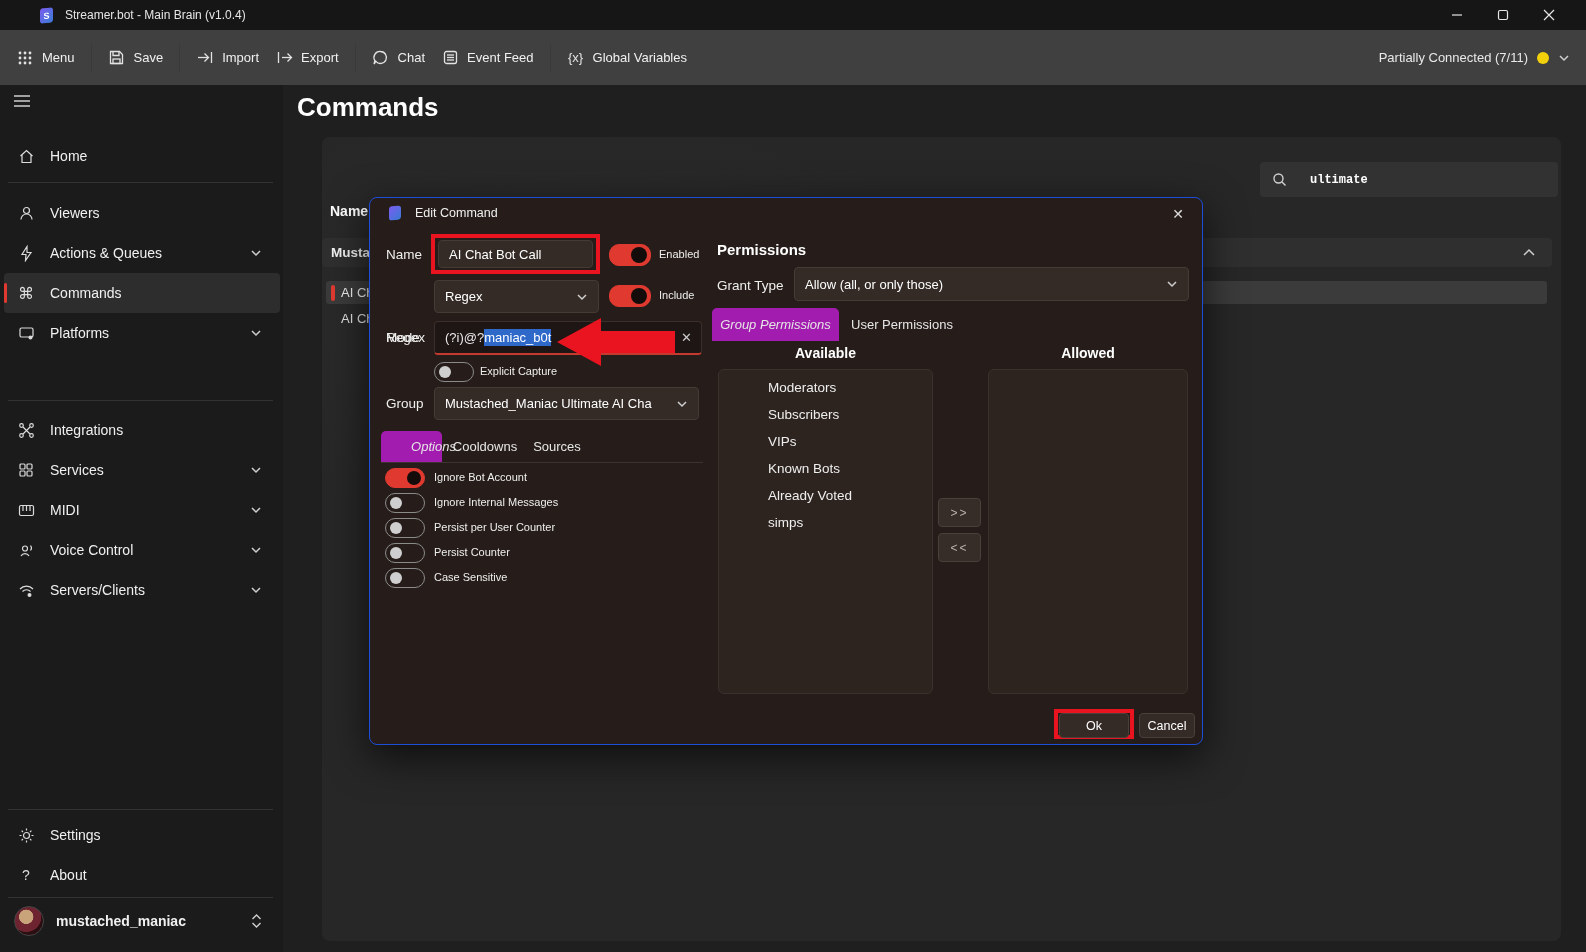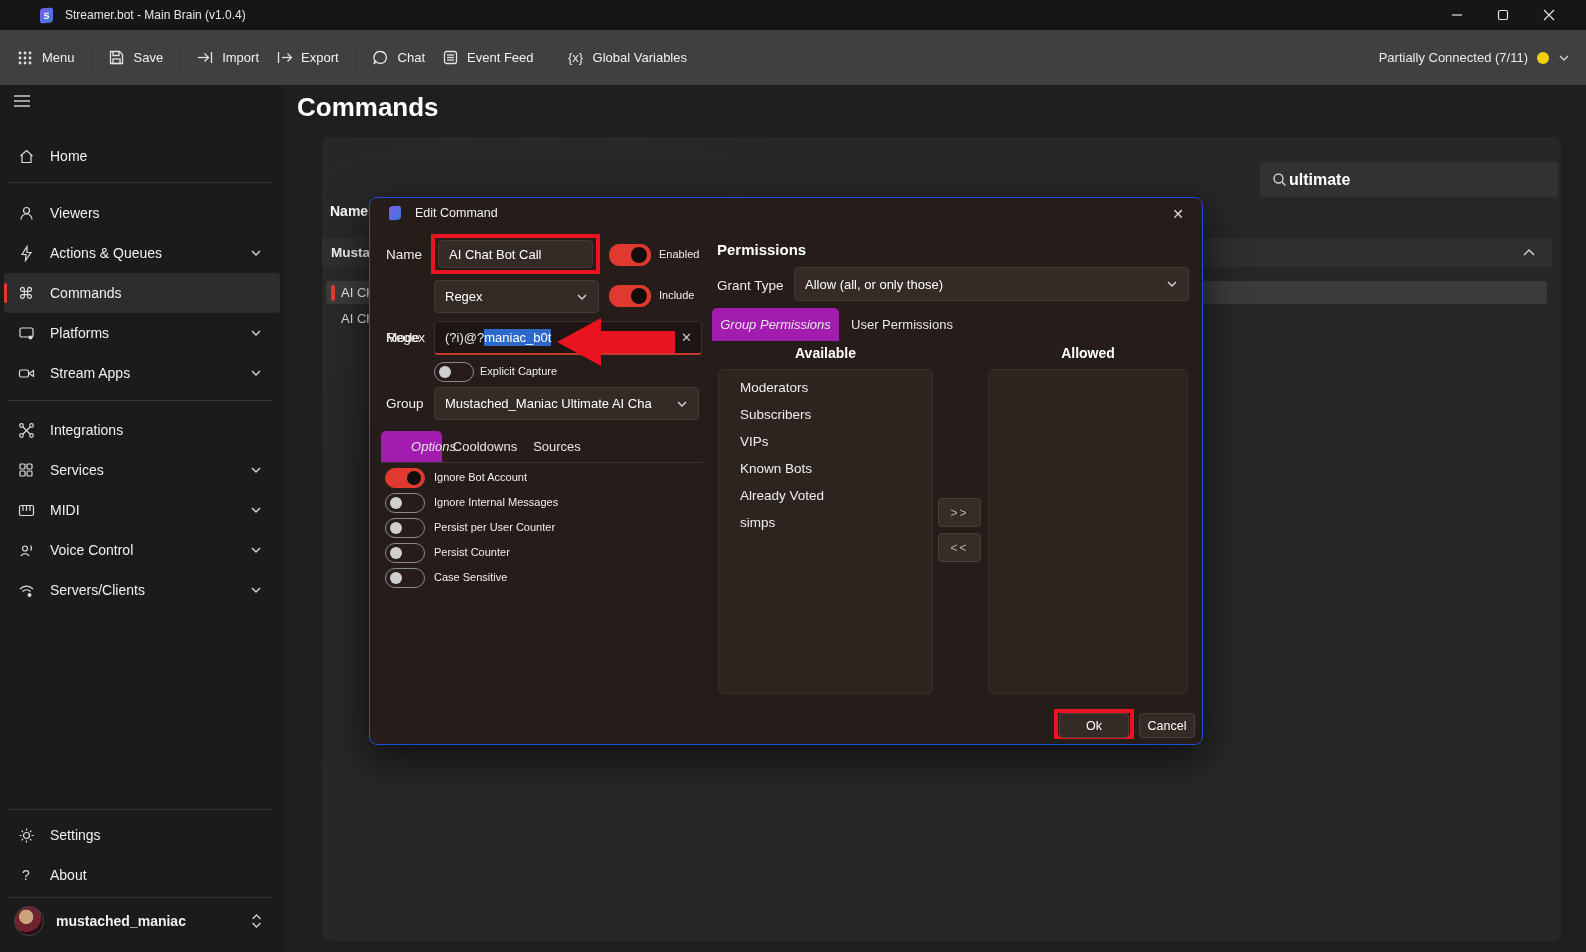--- a/index.html
+++ b/index.html
@@ -37,21 +37,21 @@
   .sdiv { position:absolute; left:8px; width:265px; height:1px; background:#333; }
 
   .avatar { width:30px; height:30px; border-radius:50%; margin-left:10px; background:radial-gradient(circle at 40% 35%,#c9a37a 0 28%,#6e2430 30% 60%,#2a0e12 62%); border:1px solid #444; }
   .acct-name { margin-left:12px; font-size:14px; font-weight:bold; color:#f0f0f0; }
 
   
   .main-title { position:absolute; left:297px; top:92px; font-size:26px; font-weight:700; color:#fff; }
   .panel { position:absolute; left:322px; top:137px; width:1239px; height:804px; background:radial-gradient(ellipse 600px 300px at 18% 22%, #2b2b2b, #272727 70%); border-radius:8px; }
   .searchbox { position:absolute; left:1260px; top:162px; width:298px; height:35px; background:#323232; border-radius:4px; display:flex; align-items:center; }
   .searchbox svg { margin-left:12px; stroke:#cfcfcf; fill:none; stroke-width:1.4; }
-  .searchbox input { background:transparent; border:none; outline:none; color:#fff; font-size:16px; font-weight:700; margin-left:2px; width:230px; font-family:Liberation Sans, sans-serif; }
+  .searchbox input { background:transparent; border:none; outline:none; color:#fff; font-size:12px; font-weight:700; margin-left:23px; width:230px; font-family:Liberation Mono, monospace; }
   .col-header { position:absolute; left:330px; top:203px; font-size:14px; font-weight:700; color:#fff; }
   .group-row { position:absolute; left:322px; top:238px; width:1230px; height:29px; background:#2f2f2f; border-radius:4px; display:flex; align-items:center; }
   .group-row .gtext { margin-left:9px; font-size:13.5px; font-weight:700; color:#f2f2f2; }
   .group-row .gchev { position:absolute; right:16px; }
   .sel-row { position:absolute; left:326px; top:281px; width:1221px; height:23px; background:#3b3b3b; border-radius:3px; display:flex; align-items:center; }
   .rowbar { width:4px; height:16px; border-radius:2px; background:#e03a30; margin-left:5px; }
   .rowtext { margin-left:6px; font-size:13px; color:#f0f0f0; }
   .plain-row { position:absolute; left:341px; top:311px; font-size:13px; color:#e3e3e3; }
 
   
@@ -262,32 +262,20 @@
             <rect x="2" y="3" width="13" height="9" rx="1.5"></rect>
             <circle cx="12.5" cy="12.5" r="2" fill="#dcdcdc" stroke="none"></circle>
           </svg>
         </span>
       <span class="slabel">Platforms</span>
       <svg class="schev chevsvg" viewBox="0 0 12 12">
           <polyline points="2,4 6,8 10,4"></polyline>
         </svg>
     </div>
 
-    <div class="side-item" style="top:268px">
-      <span class="sicon">
-          <svg width="17" height="17" viewBox="0 0 17 17">
-            <rect x="1.5" y="5" width="9" height="7" rx="1.5"></rect>
-            <path d="M11 8.5 L15.5 5.5 V11.5 z"></path>
-          </svg>
-        </span>
-      <span class="slabel">Stream Apps</span>
-      <svg class="schev chevsvg" viewBox="0 0 12 12">
-          <polyline points="2,4 6,8 10,4"></polyline>
-        </svg>
-    </div>
     <div class="sdiv" style="top:315px"></div>
 
     <div class="side-item" style="top:325px">
       <span class="sicon">
           <svg width="17" height="17" viewBox="0 0 17 17">
             <circle cx="3.5" cy="3.5" r="1.8"></circle>
             <circle cx="13.5" cy="3.5" r="1.8"></circle>
             <circle cx="3.5" cy="13.5" r="1.8"></circle>
             <circle cx="13.5" cy="13.5" r="1.8"></circle>
             <path d="M5 5 L12 12 M12 5 L5 12"></path>
@@ -498,21 +486,21 @@
     <div class="dtab selected" style="left:342px;top:110px;width:127px;height:33px;">
         <span>Group Permissions</span>
       </div>
     <div class="dtab" style="left:477px;top:110px;width:110px;height:33px;">
         <span>User Permissions</span>
       </div>
 
     <div class="lheader" style="left:348px;top:147px;width:215px;text-align:center;">Available</div>
     <div class="lheader" style="left:618px;top:147px;width:200px;text-align:center;">Allowed</div>
 
-    <div class="listbox" style="left:348px;top:171px;width:215px;height:325px;">
+    <div class="listbox" style="left:348px;top:171px;width:215px;height:325px;padding-left:28px;">
       <div class="litem">Moderators</div>
       <div class="litem">Subscribers</div>
       <div class="litem">VIPs</div>
       <div class="litem">Known Bots</div>
       <div class="litem">Already Voted</div>
       <div class="litem">simps</div>
     </div>
     <div class="movebtn" style="left:568px;top:300px;">&gt;&gt;</div>
     <div class="movebtn" style="left:568px;top:335px;">&lt;&lt;</div>
     <div class="listbox" style="left:618px;top:171px;width:200px;height:325px;"></div>

